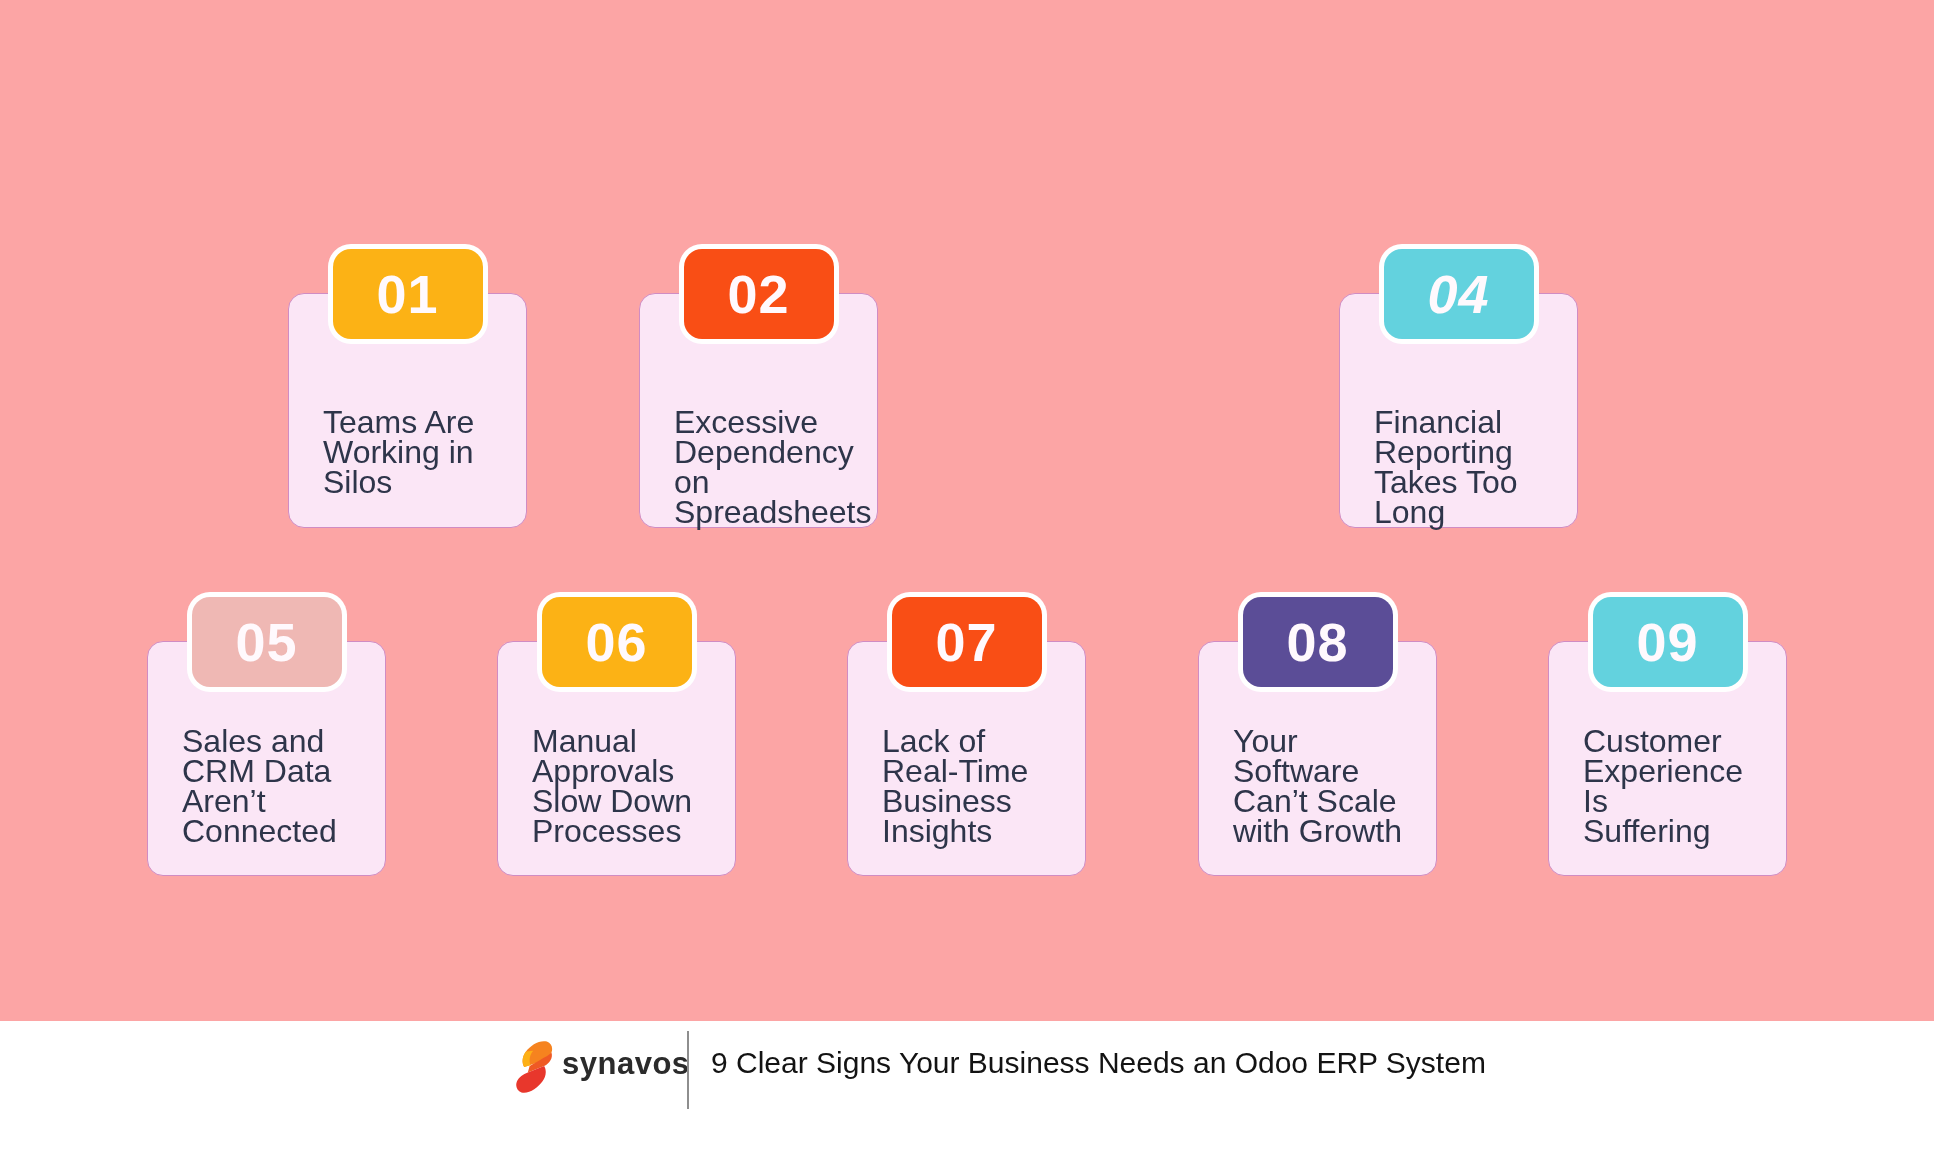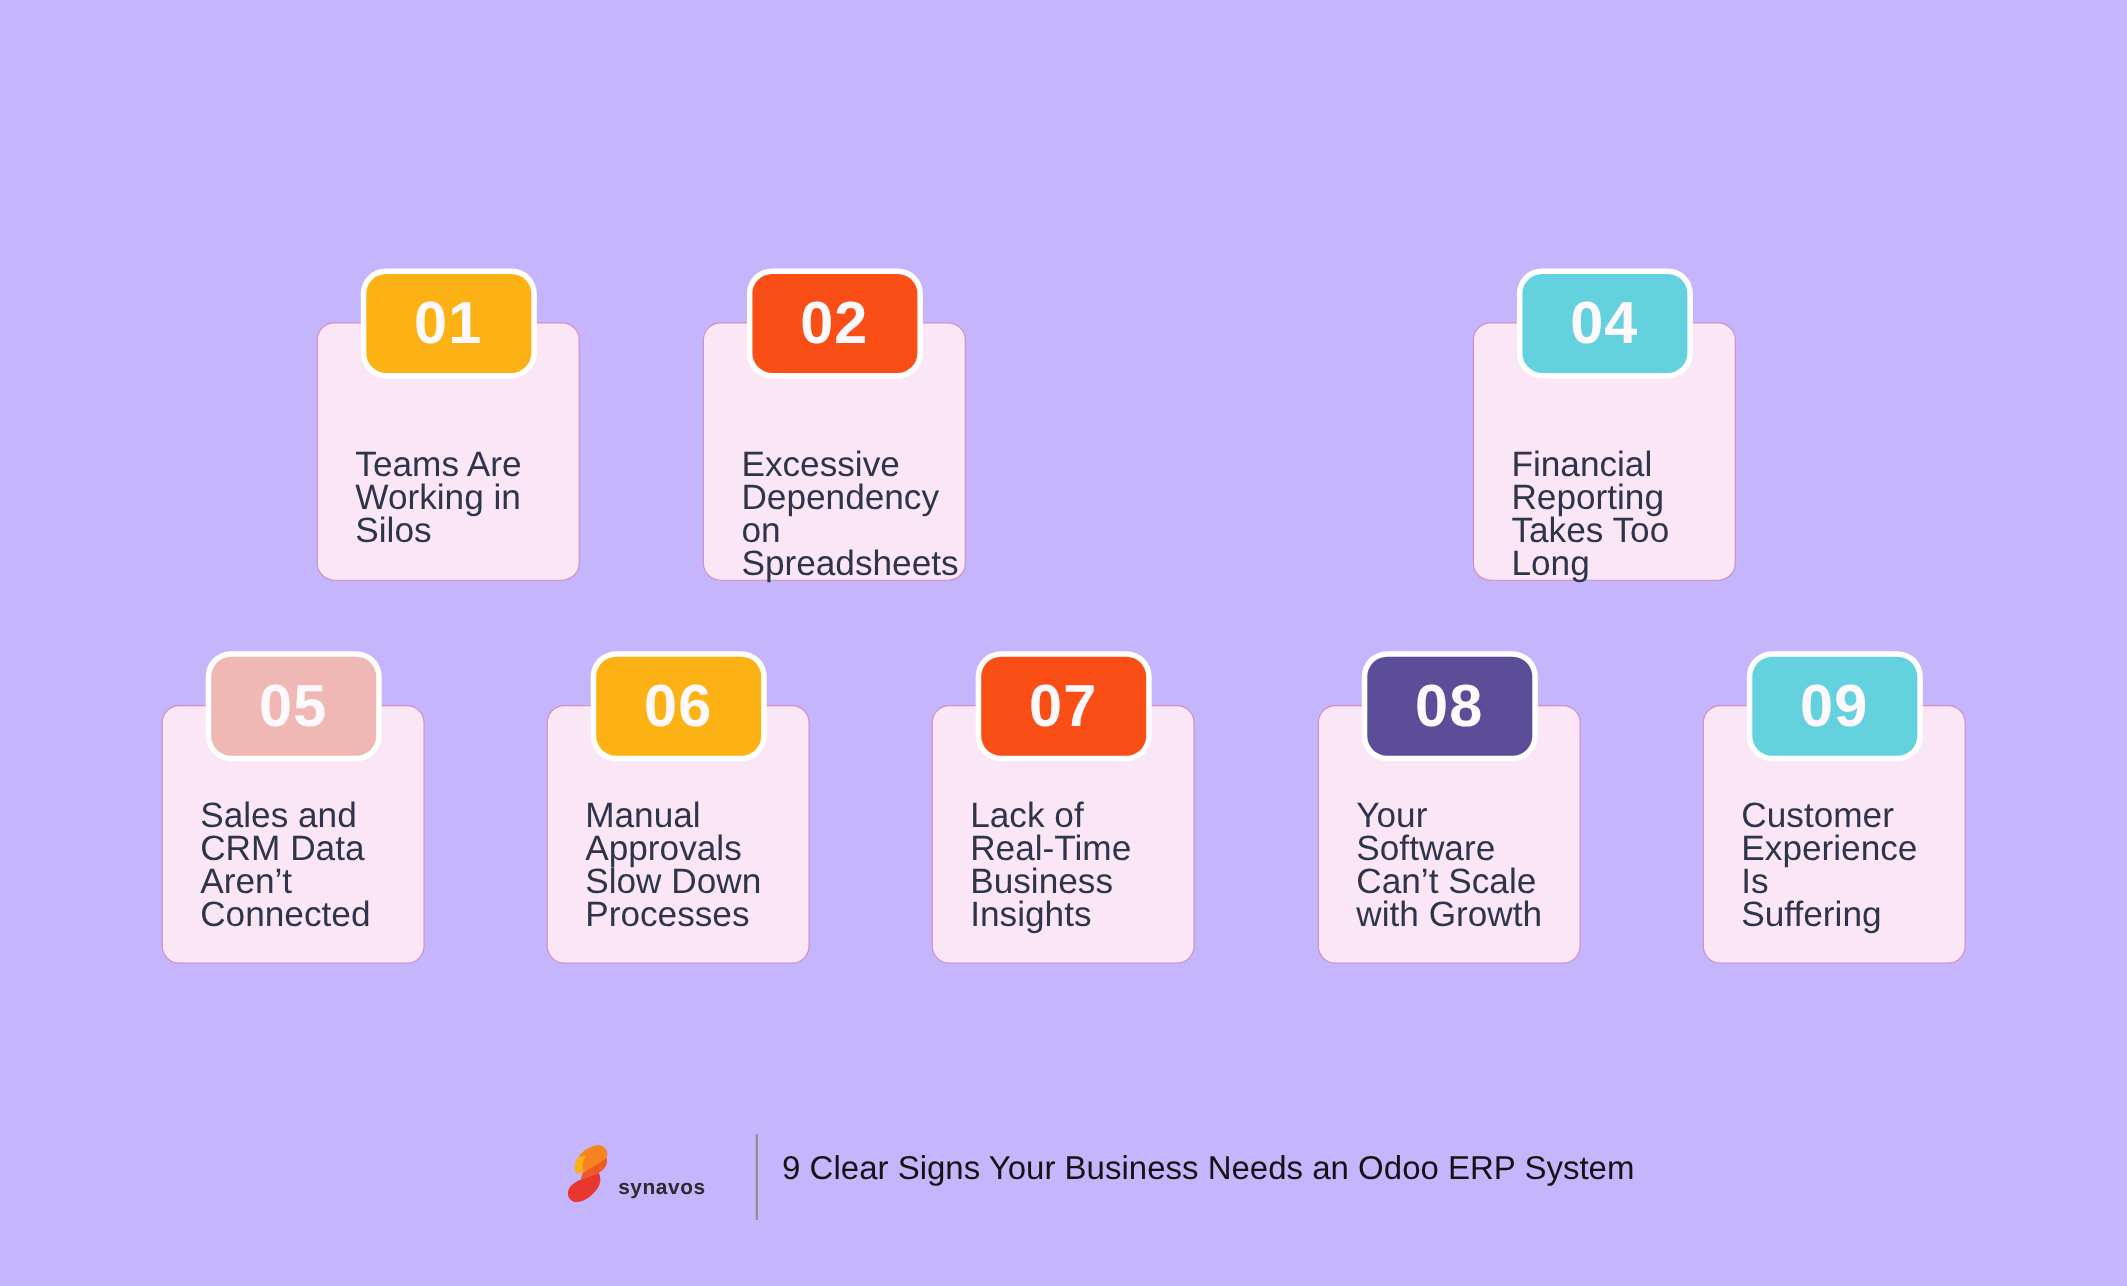--- a/index.html
+++ b/index.html
@@ -1,22 +1,22 @@
 <!DOCTYPE html>
 <html><head>
 <meta charset="utf-8">
 <style>
   * { margin:0; padding:0; box-sizing:border-box; }
   html,body { width:1934px; height:1169px; }
   body { font-family:"Liberation Sans", sans-serif; overflow:hidden; }
 
   .canvas {
     position:relative;
-    width:1934px; height:1169px;
-    background:#c4b5fd;
+    width:1934px; height:1021px;
+    background:#fca5a5;
   }
 
   
   .card {
     position:absolute;
     width:239px; height:235px;
     background:#FBE6F6;
     border:1.5px solid #D08CC3;
     border-radius:16px;
   }
@@ -46,22 +46,22 @@
   .c3 { left:988px;  top:293px; }
   .c4 { left:1339px; top:293px; }
   .c5 { left:147px;  top:641px; }
   .c6 { left:497px;  top:641px; }
   .c7 { left:847px;  top:641px; }
   .c8 { left:1198px; top:641px; }
   .c9 { left:1548px; top:641px; }
 
   
   .logo      { position:absolute; left:516px; top:1040px; width:40px; height:54px; }
-  .brand     { position:absolute; left:562px; top:1050px; font-size:19px; line-height:28px;
-               font-weight:700; color:#2B2B2B; letter-spacing:0.5px;margin-top:16px; }
+  .brand     { position:absolute; left:562px; top:1050px; font-size:31px; line-height:28px;
+               font-weight:700; color:#2B2B2B; letter-spacing:0.5px; }
   .fdivider  { position:absolute; left:687px; top:1031px; width:2px; height:78px; background:#8E8E8E; }
   .ftitle    { position:absolute; left:711px; top:1046px; font-size:30px; line-height:34px;
                font-weight:400; color:#131313; }
 </style>
 </head>
 <body>
 
 <div class="canvas">
 
   <div class="card row1 c1">
@@ -73,21 +73,21 @@
 
   <div class="card row1 c2">
     <div class="badge" style="background-color: rgb(249, 78, 21);">02</div>
     <div class="card-text">Excessive
 Dependency on
 Spreadsheets</div>
   </div>
 
 
   <div class="card row1 c4">
-    <div class="badge" style="background-color: rgb(99, 210, 222);">04</div>
+    <div class="badge" style="background-color: rgb(99, 210, 222); font-style: italic;">04</div>
     <div class="card-text">Financial
 Reporting
 Takes Too Long</div>
   </div>
 
   <div class="card row2 c5">
     <div class="badge" style="background-color: rgb(239, 184, 180);">05</div>
     <div class="card-text">Sales and
 CRM Data
 Aren’t

